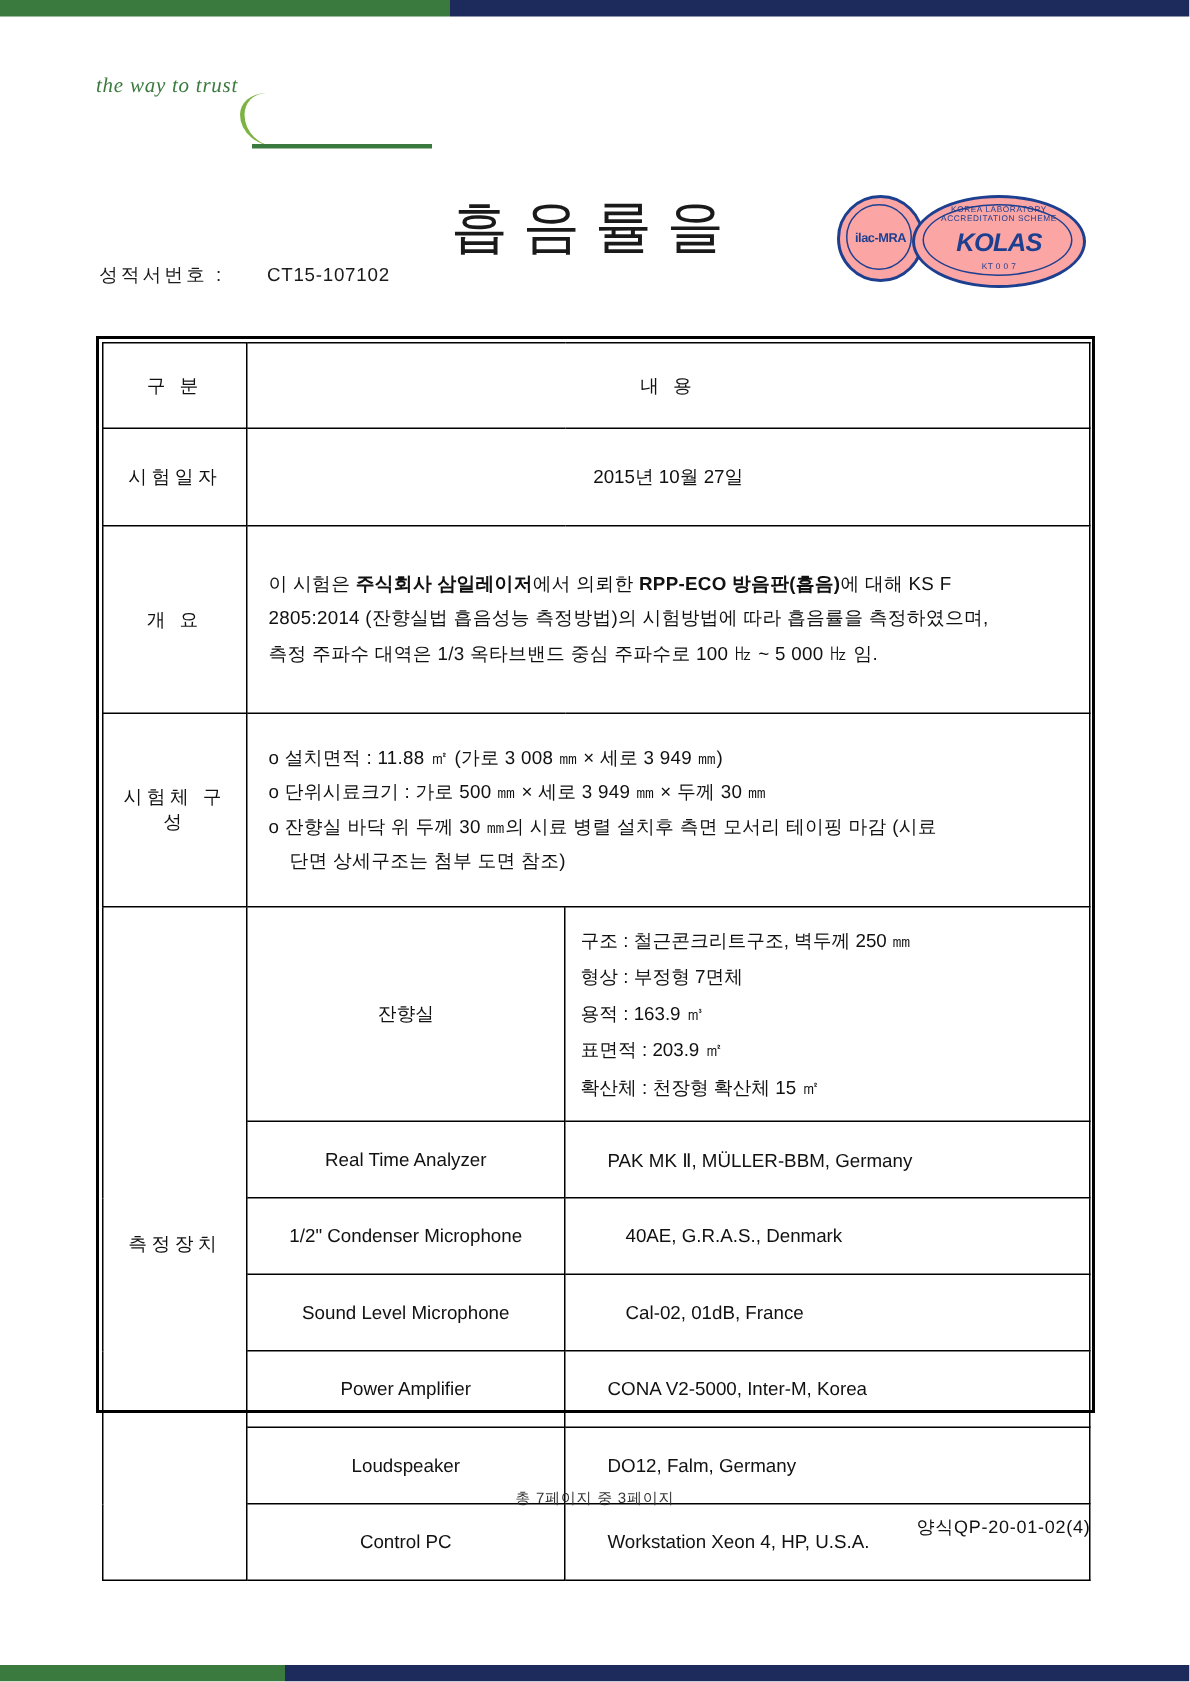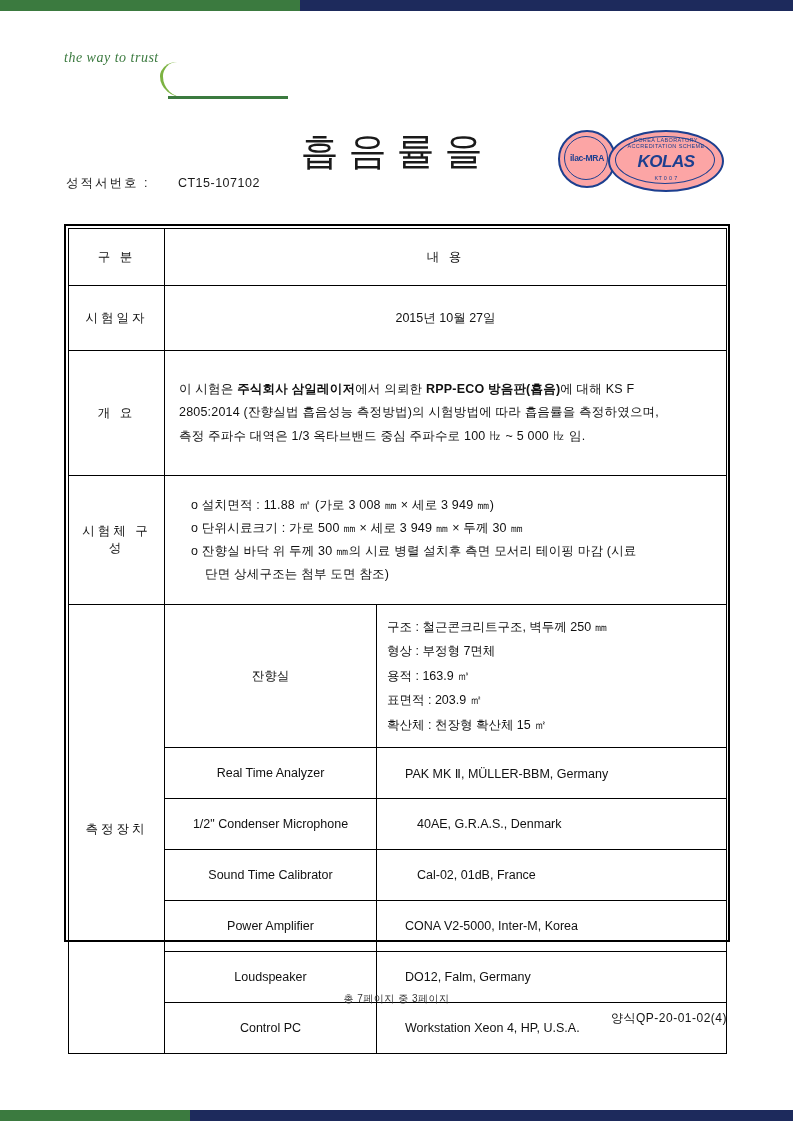--- a/index.html
+++ b/index.html
@@ -248,21 +248,20 @@
     text-align: justify;
     letter-spacing: 0.2px;
   }
   .para b { font-weight: bold; }
   .j-line {
     display: block;
   }
   .list-line {
     line-height: 1.85;
     letter-spacing: 0.2px;
-    margin-left: 12px;
   }
   .dev-rows td { height: 38px; }
   .reverb-cell {
     line-height: 1.95;
     padding-left: 28px;
   }
 
   
   .page-count {
     position: absolute;
@@ -371,21 +370,21 @@
 
       <tr class="dev-rows">
         <td class="c-center">Real Time Analyzer</td>
         <td class="c-left" style="padding-left:28px">PAK MK Ⅱ, MÜLLER-BBM, Germany</td>
       </tr>
       <tr class="dev-rows">
         <td class="c-center">1/2" Condenser Microphone</td>
         <td class="c-left" style="padding-left:40px">40AE, G.R.A.S., Denmark</td>
       </tr>
       <tr class="dev-rows">
-        <td class="c-center">Sound Time Calibrator</td>
+        <td class="c-center">Sound Level Microphone</td>
         <td class="c-left" style="padding-left:40px">Cal-02, 01dB, France</td>
       </tr>
       <tr class="dev-rows">
         <td class="c-center">Power Amplifier</td>
         <td class="c-left" style="padding-left:28px">CONA V2-5000, Inter-M, Korea</td>
       </tr>
       <tr class="dev-rows">
         <td class="c-center">Loudspeaker</td>
         <td class="c-left" style="padding-left:28px">DO12, Falm, Germany</td>
       </tr>

